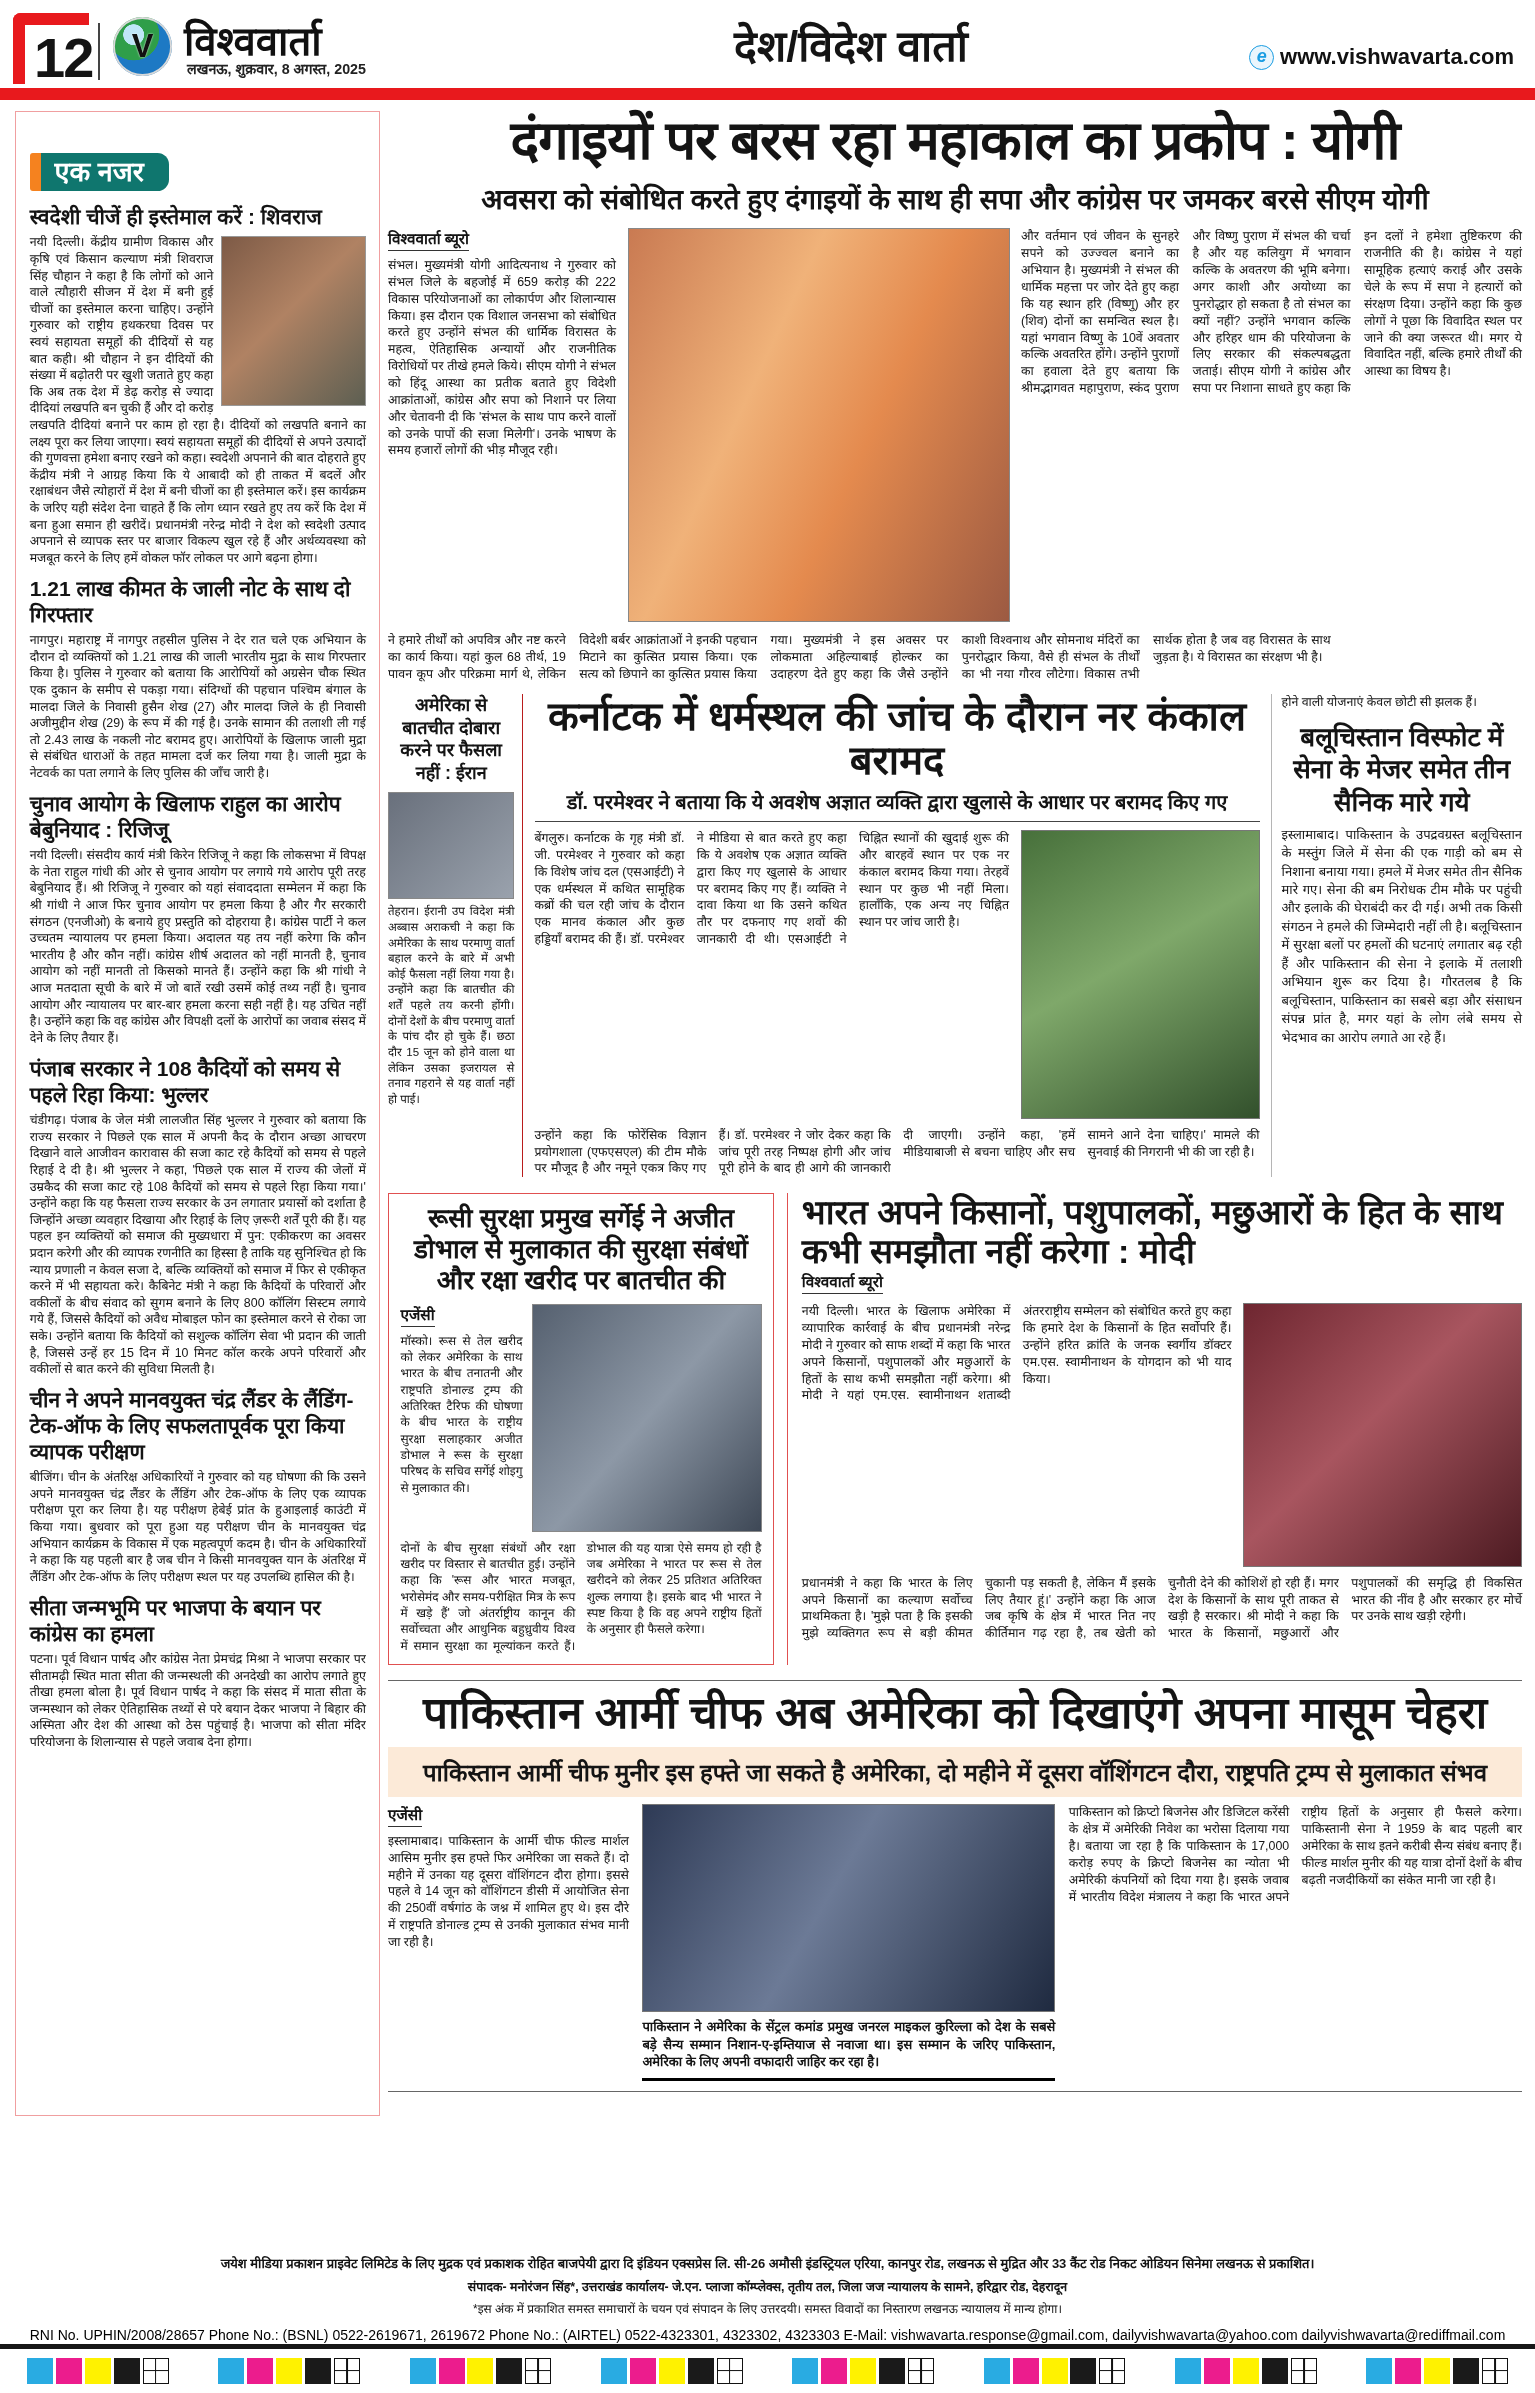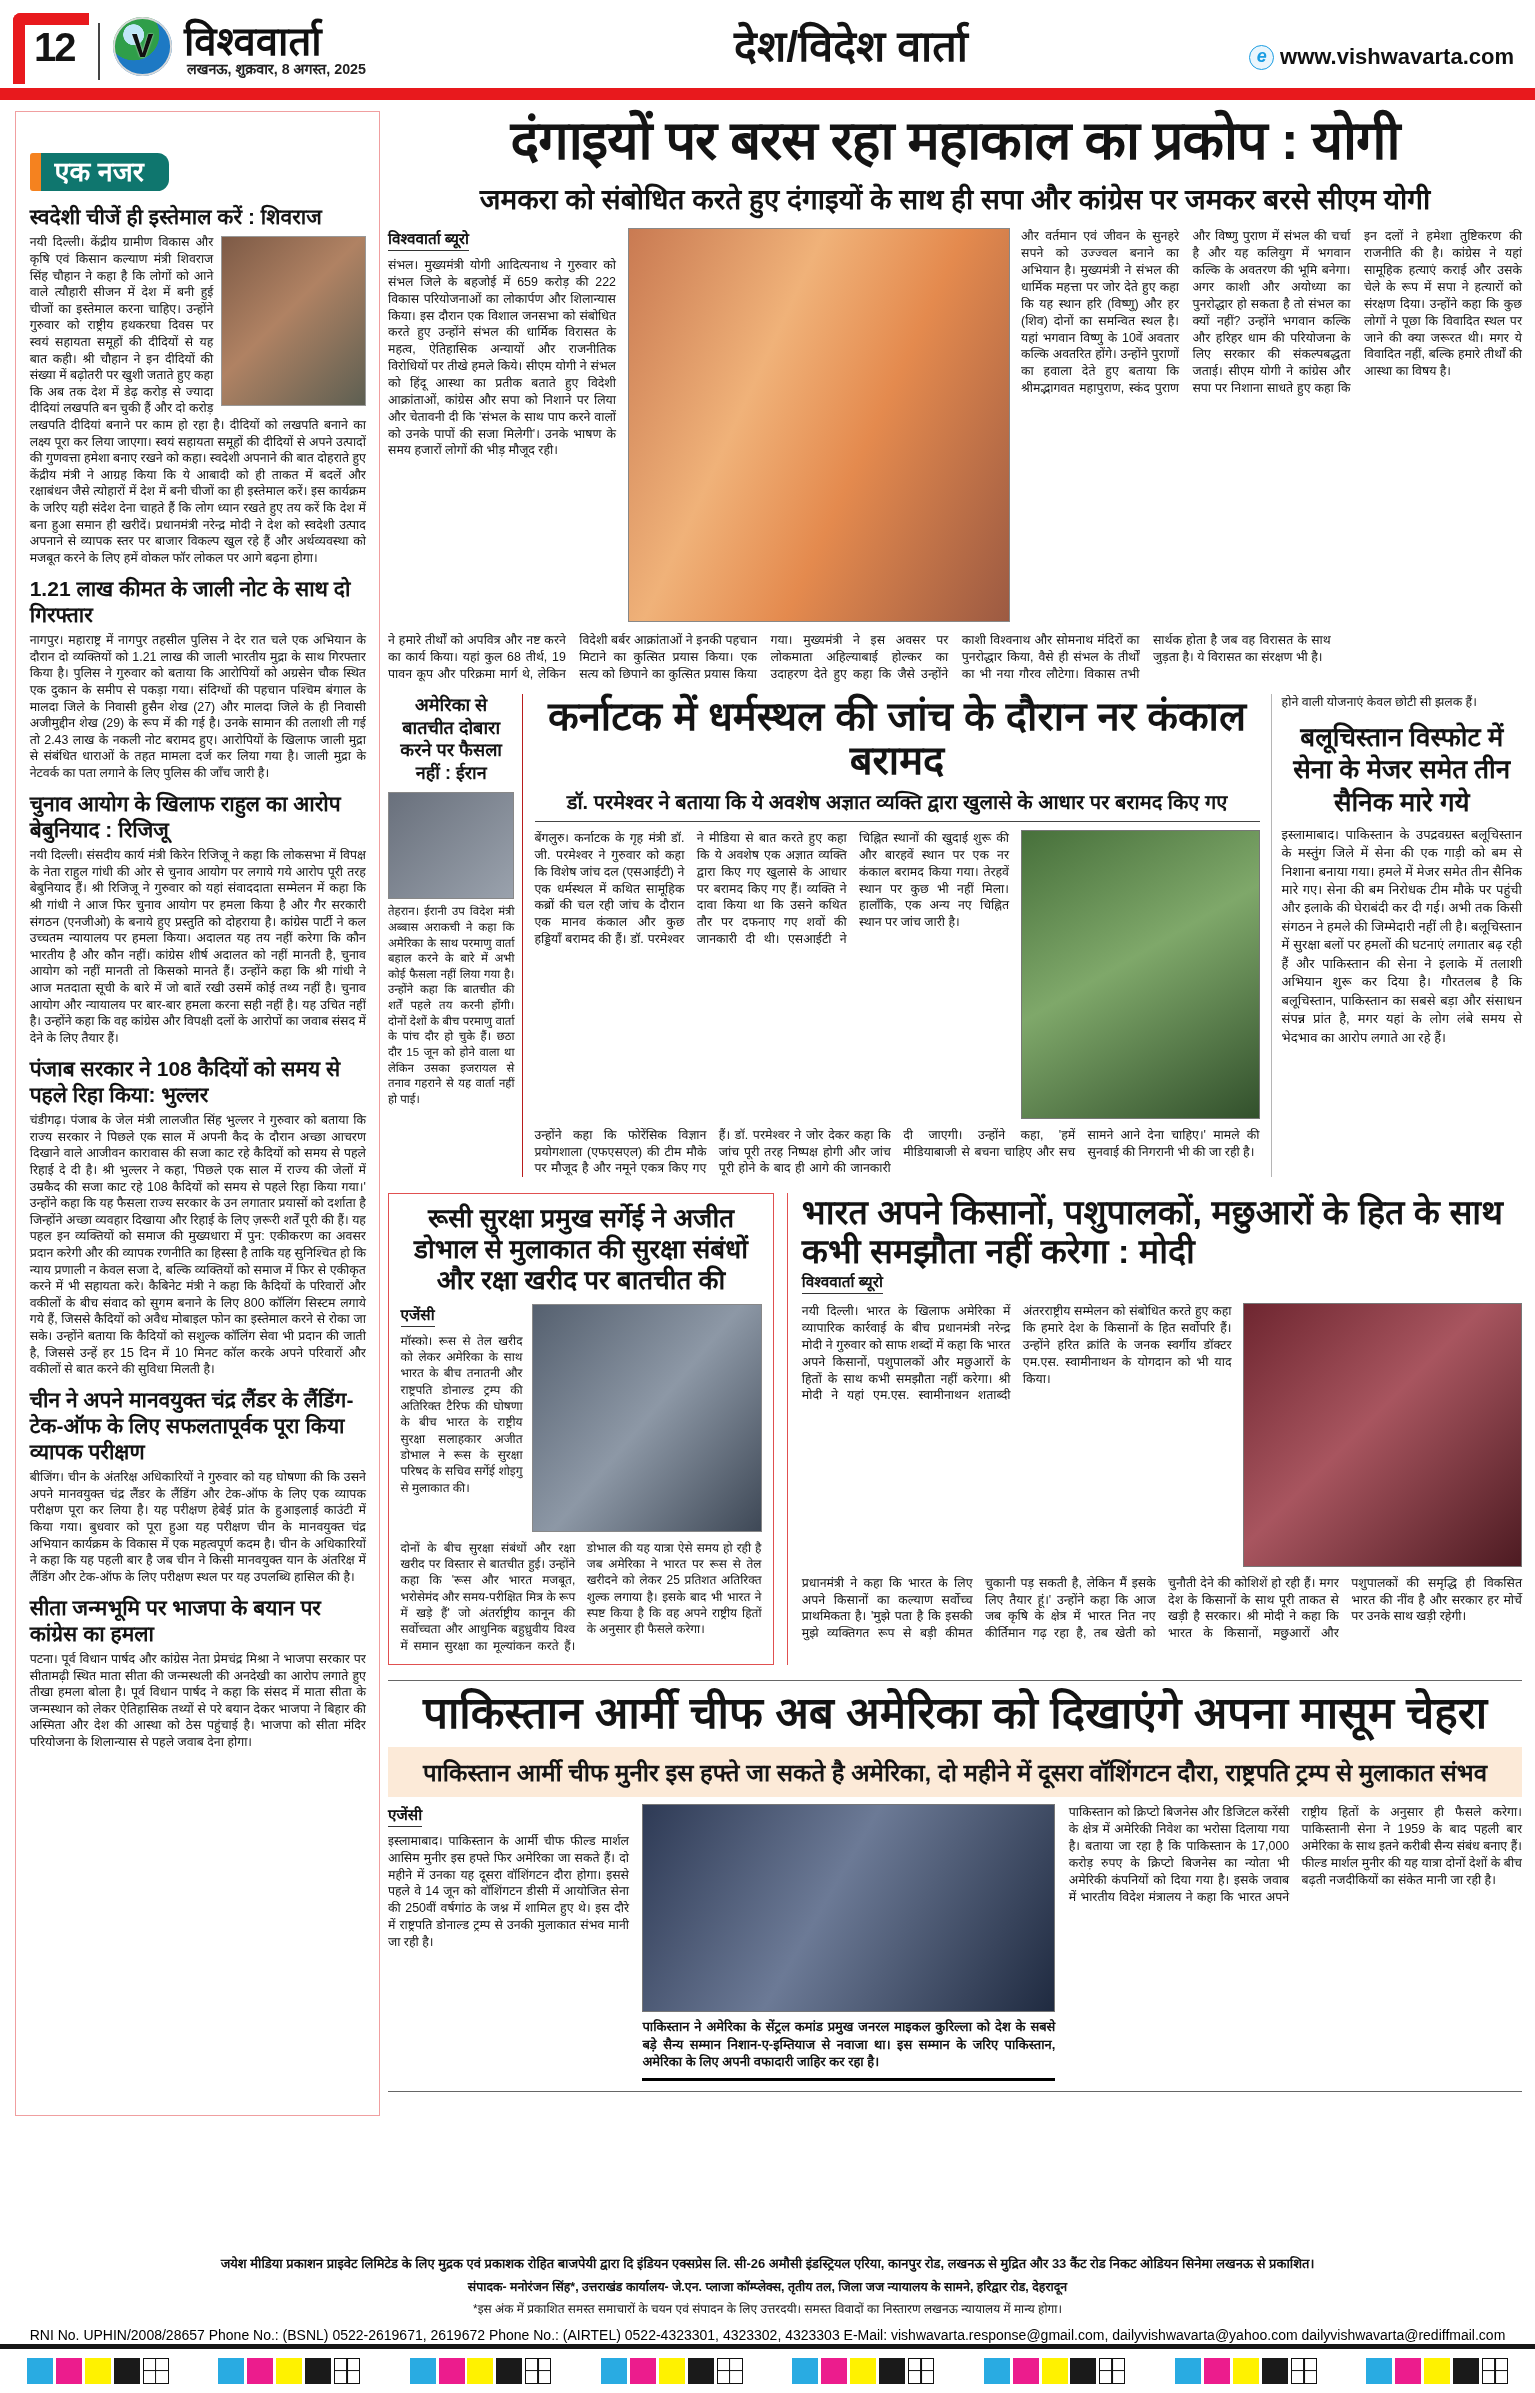--- a/index.html
+++ b/index.html
@@ -3,21 +3,21 @@
 <meta charset="utf-8">
 <style>
   * { margin:0; padding:0; box-sizing:border-box; }
   html,body { background:#f2f2f0; }
   body { width:1535px; height:2394px; position:relative; font-family:"Liberation Sans","DejaVu Sans",sans-serif; color:#141414; }
   .page { position:absolute; inset:0; background:#ffffff; overflow:hidden; }
 
   
   .corner-bracket { position:absolute; left:13.4px; top:13.4px; width:76px; height:71px;
     border-top:12.4px solid #e8191d; border-left:12.4px solid #e8191d; border-top-left-radius:7.6px; }
-  .page-number { position:absolute; left:34px; top:25px; font-size:40px; font-weight:700; letter-spacing:-1.9px; }
+  .page-number { position:absolute; left:34px; top:25px; font-size:56px; font-weight:700; letter-spacing:-1.9px; }
   .head-divider { position:absolute; left:98px; top:23px; width:1.9px; height:57px; background:#444; }
   .logo { position:absolute; left:113px; top:17px; width:59px; height:59px; border-radius:50%;
     background:radial-gradient(circle at 35% 30%, #bfe6f7 0 18%, #2f9e49 19% 45%, #1d79c4 46% 75%, #0f4e86 100%);
     display:flex; align-items:center; justify-content:center; box-shadow:0 0 0 1.9px #d9d9d9 inset; }
   .logo span { font-size:32.5px; font-weight:700; color:#111; text-shadow:0 0 1.9px #fff; }
   .masthead { position:absolute; left:184px; top:11.5px; font-size:40px; font-weight:700; color:#101010; }
   .dateline { position:absolute; left:187px; top:59px; font-size:14.3px; font-weight:700; color:#222; }
   .section-title { position:absolute; left:631px; top:15.3px; width:440px; text-align:center; font-size:43px; font-weight:700; }
   .website-wrap { position:absolute; right:21px; top:44px; display:flex; align-items:center; gap:5.7px; }
   .ie-icon { width:25px; height:25px; border-radius:50%; background:#eaf6fd; border:1.9px solid #1b9de2;
@@ -162,21 +162,21 @@
     <div class="sb-art">
       <div class="sb-h">सीता जन्मभूमि पर भाजपा के बयान पर कांग्रेस का हमला</div>
       <div class="sb-b">पटना। पूर्व विधान पार्षद और कांग्रेस नेता प्रेमचंद्र मिश्रा ने भाजपा सरकार पर सीतामढ़ी स्थित माता सीता की जन्मस्थली की अनदेखी का आरोप लगाते हुए तीखा हमला बोला है। पूर्व विधान पार्षद ने कहा कि संसद में माता सीता के जन्मस्थान को लेकर ऐतिहासिक तथ्यों से परे बयान देकर भाजपा ने बिहार की अस्मिता और देश की आस्था को ठेस पहुंचाई है। भाजपा को सीता मंदिर परियोजना के शिलान्यास से पहले जवाब देना होगा।</div>
     </div>
   </div>
 
   <div class="main">
 
     <div>
       <div class="lead-headline">दंगाइयों पर बरस रहा महाकाल का प्रकोप : योगी</div>
-      <div class="lead-subhead">जमकरा को संबोधित करते हुए दंगाइयों के साथ ही सपा और कांग्रेस पर जमकर बरसे सीएम योगी</div>
+      <div class="lead-subhead">अवसरा को संबोधित करते हुए दंगाइयों के साथ ही सपा और कांग्रेस पर जमकर बरसे सीएम योगी</div>
       <div class="lead-row">
         <div class="lead-left">
           <div class="byline">विश्ववार्ता ब्यूरो</div>
           <div class="body-txt">संभल। मुख्यमंत्री योगी आदित्यनाथ ने गुरुवार को संभल जिले के बहजोई में 659 करोड़ की 222 विकास परियोजनाओं का लोकार्पण और शिलान्यास किया। इस दौरान एक विशाल जनसभा को संबोधित करते हुए उन्होंने संभल की धार्मिक विरासत के महत्व, ऐतिहासिक अन्यायों और राजनीतिक विरोधियों पर तीखे हमले किये। सीएम योगी ने संभल को हिंदू आस्था का प्रतीक बताते हुए विदेशी आक्रांताओं, कांग्रेस और सपा को निशाने पर लिया और चेतावनी दी कि 'संभल के साथ पाप करने वालों को उनके पापों की सजा मिलेगी'। उनके भाषण के समय हजारों लोगों की भीड़ मौजूद रही।</div>
         </div>
         <div class="lead-photo"></div>
         <div class="lead-right body-txt">और वर्तमान एवं जीवन के सुनहरे सपने को उज्ज्वल बनाने का अभियान है। मुख्यमंत्री ने संभल की धार्मिक महत्ता पर जोर देते हुए कहा कि यह स्थान हरि (विष्णु) और हर (शिव) दोनों का समन्वित स्थल है। यहां भगवान विष्णु के 10वें अवतार कल्कि अवतरित होंगे। उन्होंने पुराणों का हवाला देते हुए बताया कि श्रीमद्भागवत महापुराण, स्कंद पुराण और विष्णु पुराण में संभल की चर्चा है और यह कलियुग में भगवान कल्कि के अवतरण की भूमि बनेगा। अगर काशी और अयोध्या का पुनरोद्धार हो सकता है तो संभल का क्यों नहीं? उन्होंने भगवान कल्कि और हरिहर धाम की परियोजना के लिए सरकार की संकल्पबद्धता जताई। सीएम योगी ने कांग्रेस और सपा पर निशाना साधते हुए कहा कि इन दलों ने हमेशा तुष्टिकरण की राजनीति की है। कांग्रेस ने यहां सामूहिक हत्याएं कराई और उसके चेले के रूप में सपा ने हत्यारों को संरक्षण दिया। उन्होंने कहा कि कुछ लोगों ने पूछा कि विवादित स्थल पर जाने की क्या जरूरत थी। मगर ये विवादित नहीं, बल्कि हमारे तीर्थों की आस्था का विषय है।</div>
       </div>
       <div class="lead-bottom">ने हमारे तीर्थों को अपवित्र और नष्ट करने का कार्य किया। यहां कुल 68 तीर्थ, 19 पावन कूप और परिक्रमा मार्ग थे, लेकिन विदेशी बर्बर आक्रांताओं ने इनकी पहचान मिटाने का कुत्सित प्रयास किया। एक सत्य को छिपाने का कुत्सित प्रयास किया गया। मुख्यमंत्री ने इस अवसर पर लोकमाता अहिल्याबाई होल्कर का उदाहरण देते हुए कहा कि जैसे उन्होंने काशी विश्वनाथ और सोमनाथ मंदिरों का पुनरोद्धार किया, वैसे ही संभल के तीर्थों का भी नया गौरव लौटेगा। विकास तभी सार्थक होता है जब वह विरासत के साथ जुड़ता है। ये विरासत का संरक्षण भी है।</div>
     </div>

